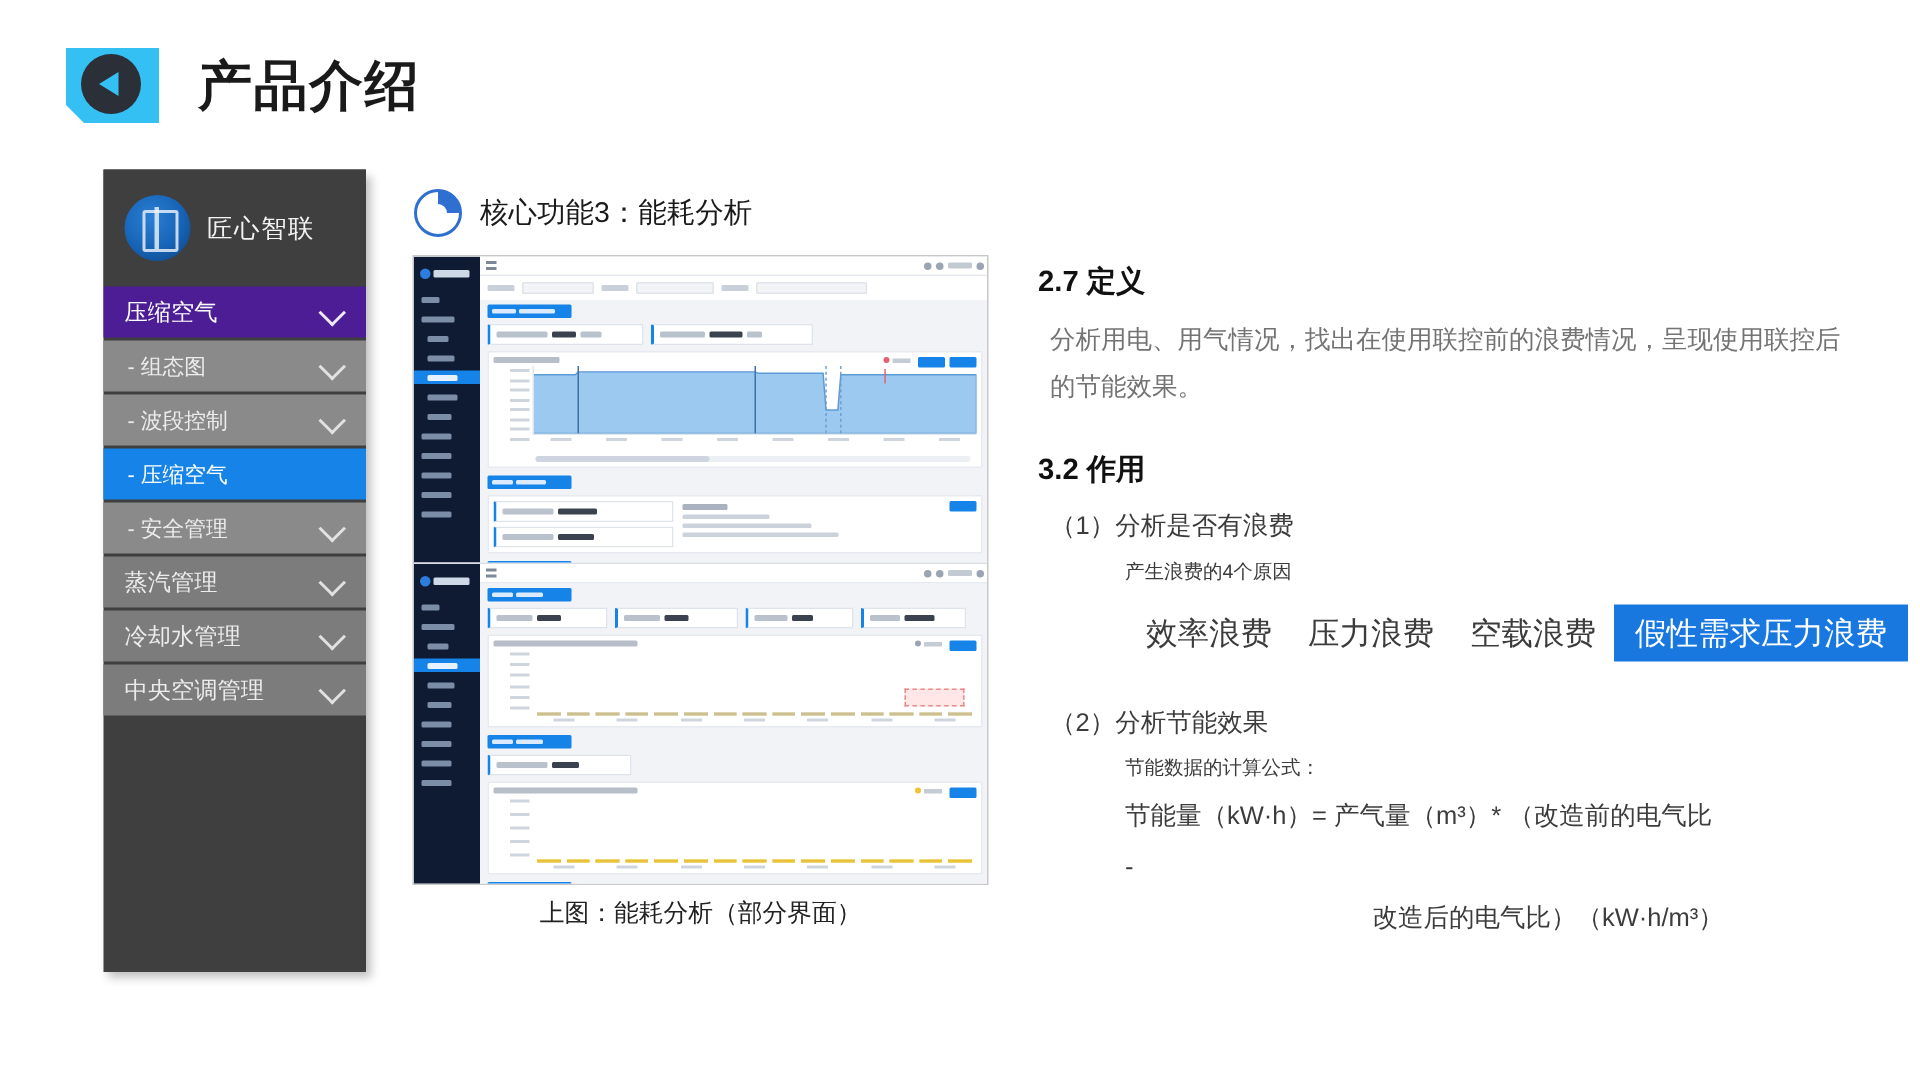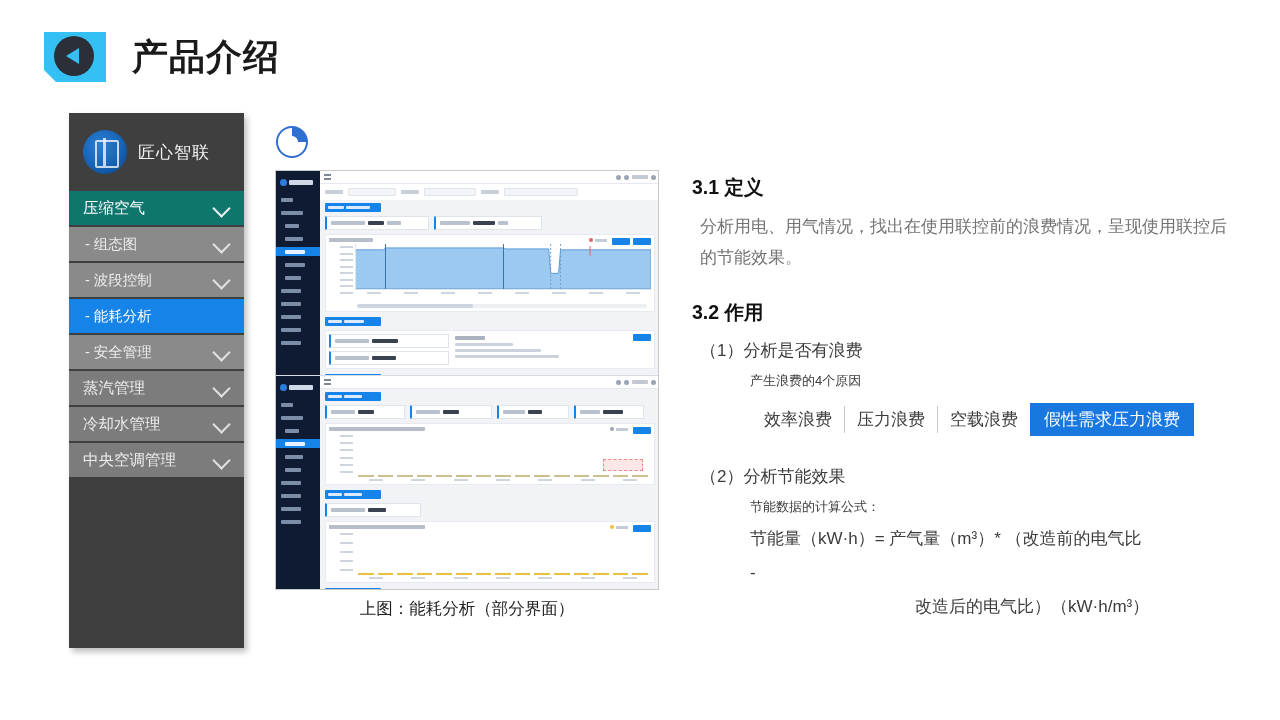--- a/index.html
+++ b/index.html
@@ -54,21 +54,21 @@
     background: rgba(235,242,250,.82);
   }
   .side-logo-text { color: #f2f2f2; font-size: 17px; margin-left: 11px; letter-spacing: 1px; }
 
   .side-item {
     height: 34px; display: flex; align-items: center; justify-content: space-between;
     padding: 0 12px 0 14px; margin-bottom: 2px; color: #ececec; font-size: 15.5px;
   }
   .side-item.lvl1 { background: #7c7c7c; }
   .side-item.lvl2 { background: #8a8a8a; padding-left: 16px; font-size: 14.5px; }
-  .side-item.sel  { background: #0f766e; color: #fff; }
+  .side-item.sel  { background: #4c1d95; color: #fff; }
   .side-item.sel2 { background: #1683E8; color: #fff; }
   .side-item .lbl { white-space: nowrap; }
   .chev {
     width: 13px; height: 13px; border-right: 2px solid currentColor; border-bottom: 2px solid currentColor;
     transform: rotate(45deg); opacity: .9; flex: none; margin-right: 4px;
   }
   .chev.right { transform: rotate(-45deg); }
   .side-items-wrap { padding-top: 0; }
 
   
@@ -172,21 +172,21 @@
   }
 
   
   .right { position: absolute; left: 692px; top: 174px; width: 548px; }
   .h2 { font-size: 19.5px; font-weight: bold; color: #111; margin-bottom: 10px; }
   .para { font-size: 17px; color: #737373; line-height: 31px; padding-left: 8px; }
   .h2.two { margin-top: 26px; }
   .l1 { font-size: 17px; color: #3c3c3c; line-height: 30px; padding-left: 8px; }
   .l2 { font-size: 13px; color: #3c3c3c; line-height: 30px; padding-left: 58px; }
   .chips { display: flex; align-items: stretch; padding-left: 60px; margin-top: 7px; }
-  .chip { font-size: 17px; color: #3c3c3c; padding: 5px 12px; white-space: nowrap; }
+  .chip { font-size: 21px; color: #3c3c3c; padding: 5px 12px; white-space: nowrap; }
   .chip.hl { background: #1878E0; color: #fff; padding: 5px 14px; }
   .divider { width: 1px; background: #c9c9c9; margin: 3px 0; }
   .blk2 { margin-top: 26px; }
   .formula { font-size: 17px; color: #3c3c3c; line-height: 34px; padding-left: 58px; }
   .formula .dash { display: block; }
   .formula .cont { display: block; padding-left: 165px; }
 </style>
 </head>
 <body>
 
@@ -213,21 +213,21 @@
       </div>
       <div class="side-item lvl2">
         <span class="lbl">- 组态图</span>
         <span class="chev"></span>
       </div>
       <div class="side-item lvl2">
         <span class="lbl">- 波段控制</span>
         <span class="chev"></span>
       </div>
       <div class="side-item lvl2 sel2">
-        <span class="lbl">- 能耗分析</span>
+        <span class="lbl">- 压缩空气</span>
         <span class="chev right"></span>
       </div>
       <div class="side-item lvl2">
         <span class="lbl">- 安全管理</span>
         <span class="chev"></span>
       </div>
       <div class="side-item lvl1">
         <span class="lbl">蒸汽管理</span>
         <span class="chev"></span>
       </div>
@@ -237,20 +237,21 @@
       </div>
       <div class="side-item lvl1">
         <span class="lbl">中央空调管理</span>
         <span class="chev"></span>
       </div>
     </div>
   </div>
 
   <div class="mid-head">
     <div class="donut"></div>
+    <div class="mid-head-text">核心功能3：能耗分析</div>
   </div>
 
   <div class="shot-frame">
     <div class="shot">
 
       <div class="shot-pane" style="height:205px">
         <div class="app-side">
           <div class="app-side-logo">
               <i></i>
               <b></b>
@@ -663,21 +664,21 @@
           </div>
 
         </div>
       </div>
     </div>
   </div>
 
   <div class="shot-cap">上图：能耗分析（部分界面）</div>
 
   <div class="right">
-    <div class="h2">3.1 定义</div>
+    <div class="h2">2.7 定义</div>
     <div class="para">分析用电、用气情况，找出在使用联控前的浪费情况，呈现使用联控后的节能效果。</div>
 
     <div class="h2 two">3.2 作用</div>
     <div class="l1">（1）分析是否有浪费</div>
     <div class="l2">产生浪费的4个原因</div>
 
     <div class="chips">
       <div class="chip">效率浪费</div>
       <div class="divider"></div>
       <div class="chip">压力浪费</div>

